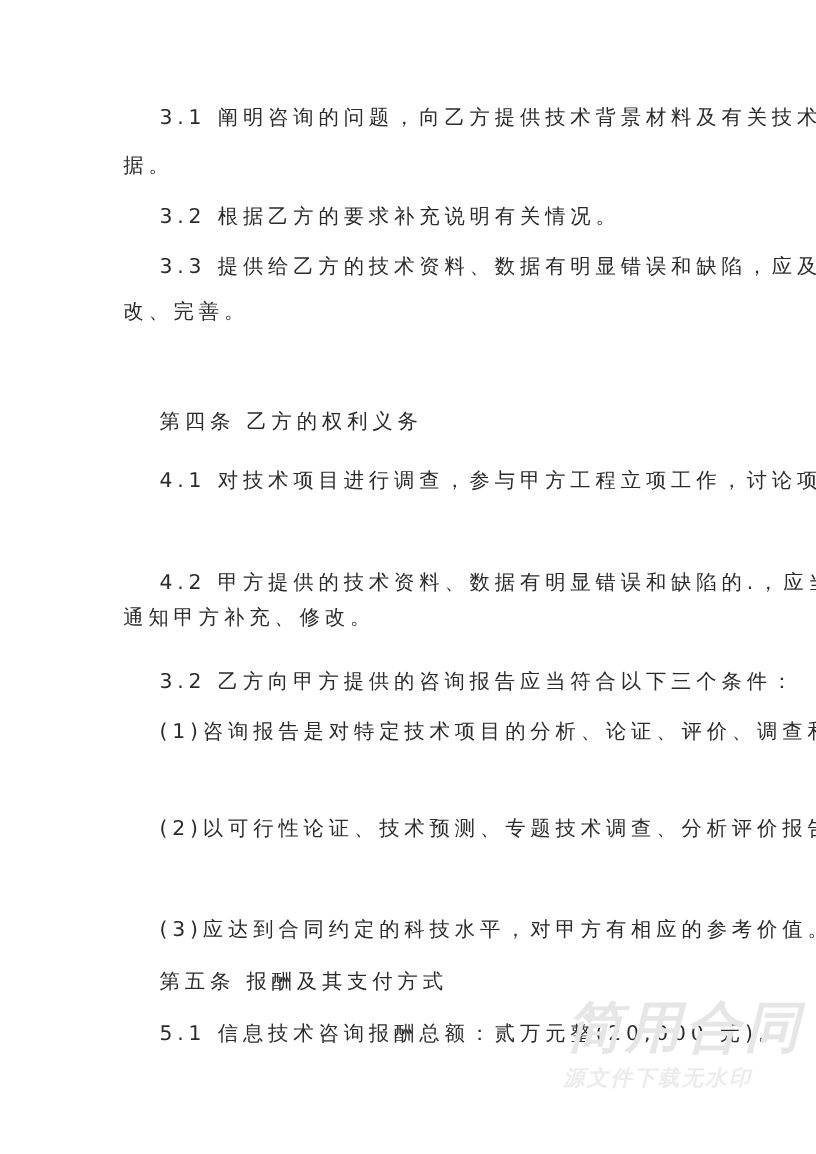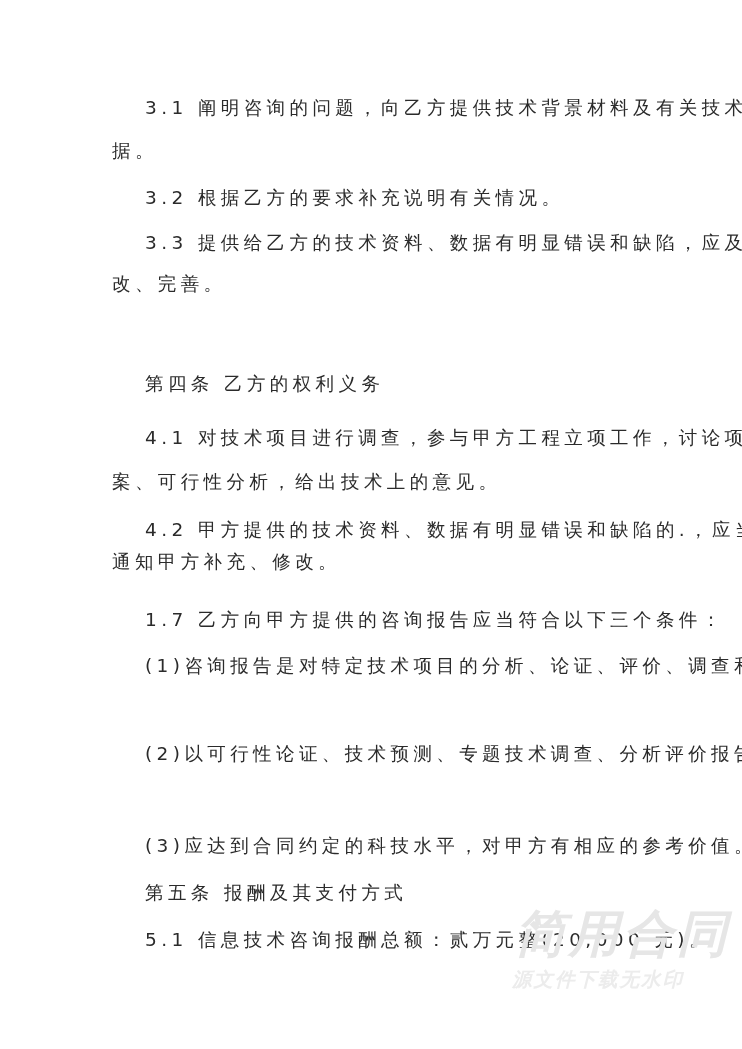--- a/index.html
+++ b/index.html
@@ -67,26 +67,25 @@
 
   <div class="line indent" style="top:186px">3.2 根据乙方的要求补充说明有关情况。</div>
 
   <div class="line indent" style="top:231px">3.3 提供给乙方的技术资料、数据有明显错误和缺陷，应及时修</div>
   <div class="line" style="top:272px">改、完善。</div>
 
 
   <div class="line indent" style="top:372px">第四条 乙方的权利义务</div>
 
   <div class="line indent" style="top:426px">4.1 对技术项目进行调查，参与甲方工程立项工作，讨论项目方</div>
-  <div class="line" style="top:470px">案、可行性分析，给出技术上的意见。</div>
 
   <div class="line indent" style="top:518px">4.2 甲方提供的技术资料、数据有明显错误和缺陷的.，应当及时</div>
   <div class="line" style="top:550px">通知甲方补充、修改。</div>
 
-  <div class="line indent" style="top:608px">1.7 乙方向甲方提供的咨询报告应当符合以下三个条件：</div>
+  <div class="line indent" style="top:608px">3.2 乙方向甲方提供的咨询报告应当符合以下三个条件：</div>
 
   <div class="line indent" style="top:654px">(1)咨询报告是对特定技术项目的分析、论证、评价、调查和预</div>
 
   <div class="line indent" style="top:742px">(2)以可行性论证、技术预测、专题技术调查、分析评价报告或意</div>
 
   <div class="line indent" style="top:834px">(3)应达到合同约定的科技水平，对甲方有相应的参考价值。</div>
 
   <div class="line indent" style="top:881px">第五条 报酬及其支付方式</div>
 
   <div class="line indent" style="top:928px">5.1 信息技术咨询报酬总额：贰万元整(20,000 元)。</div>

